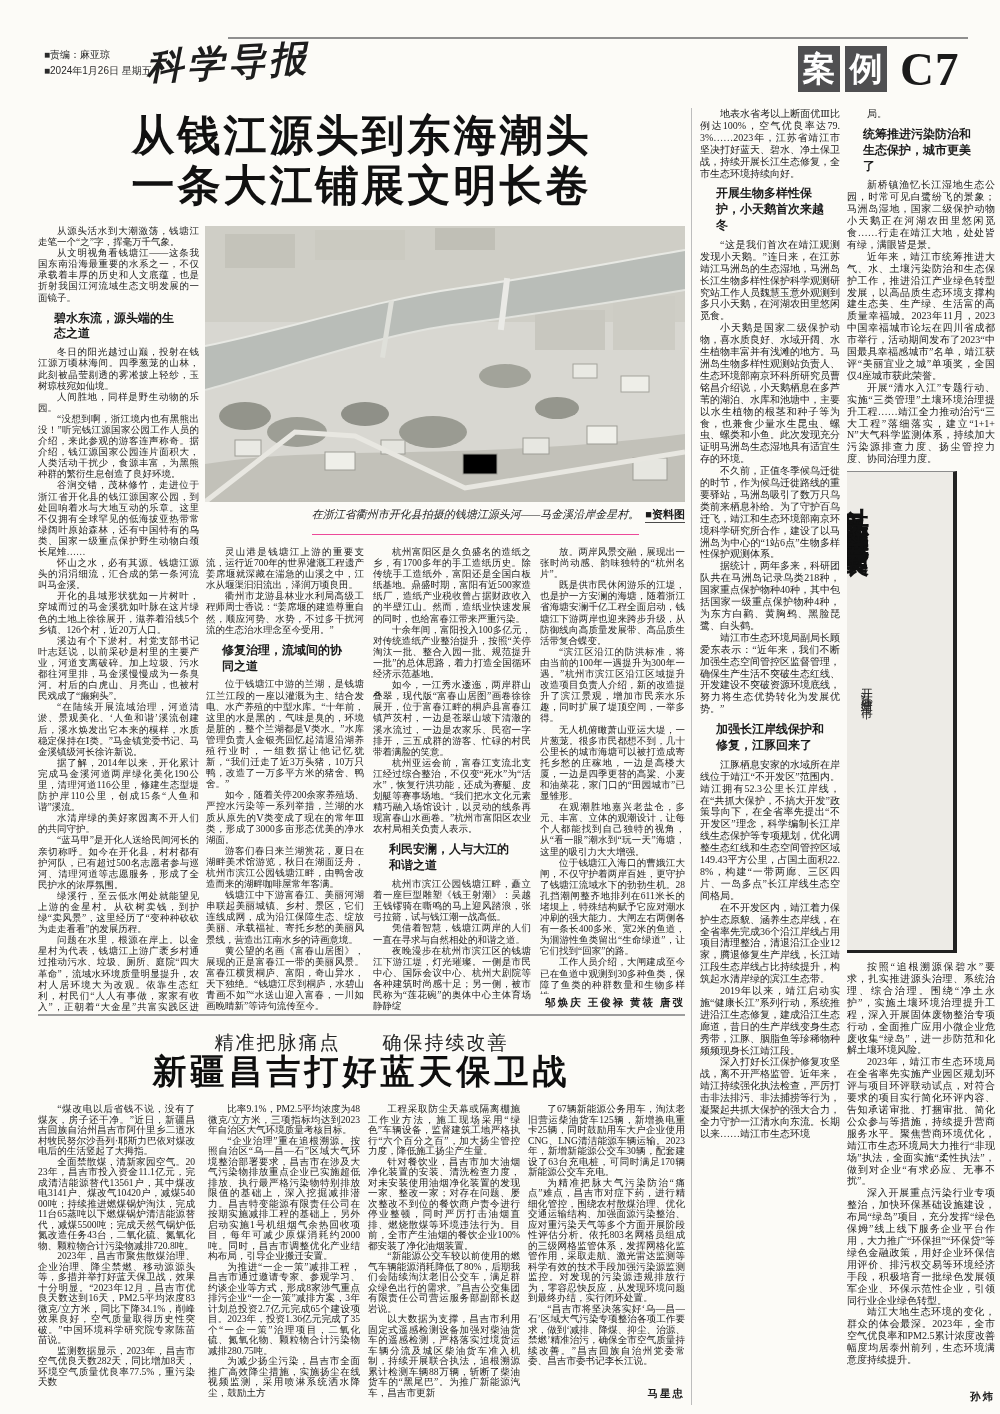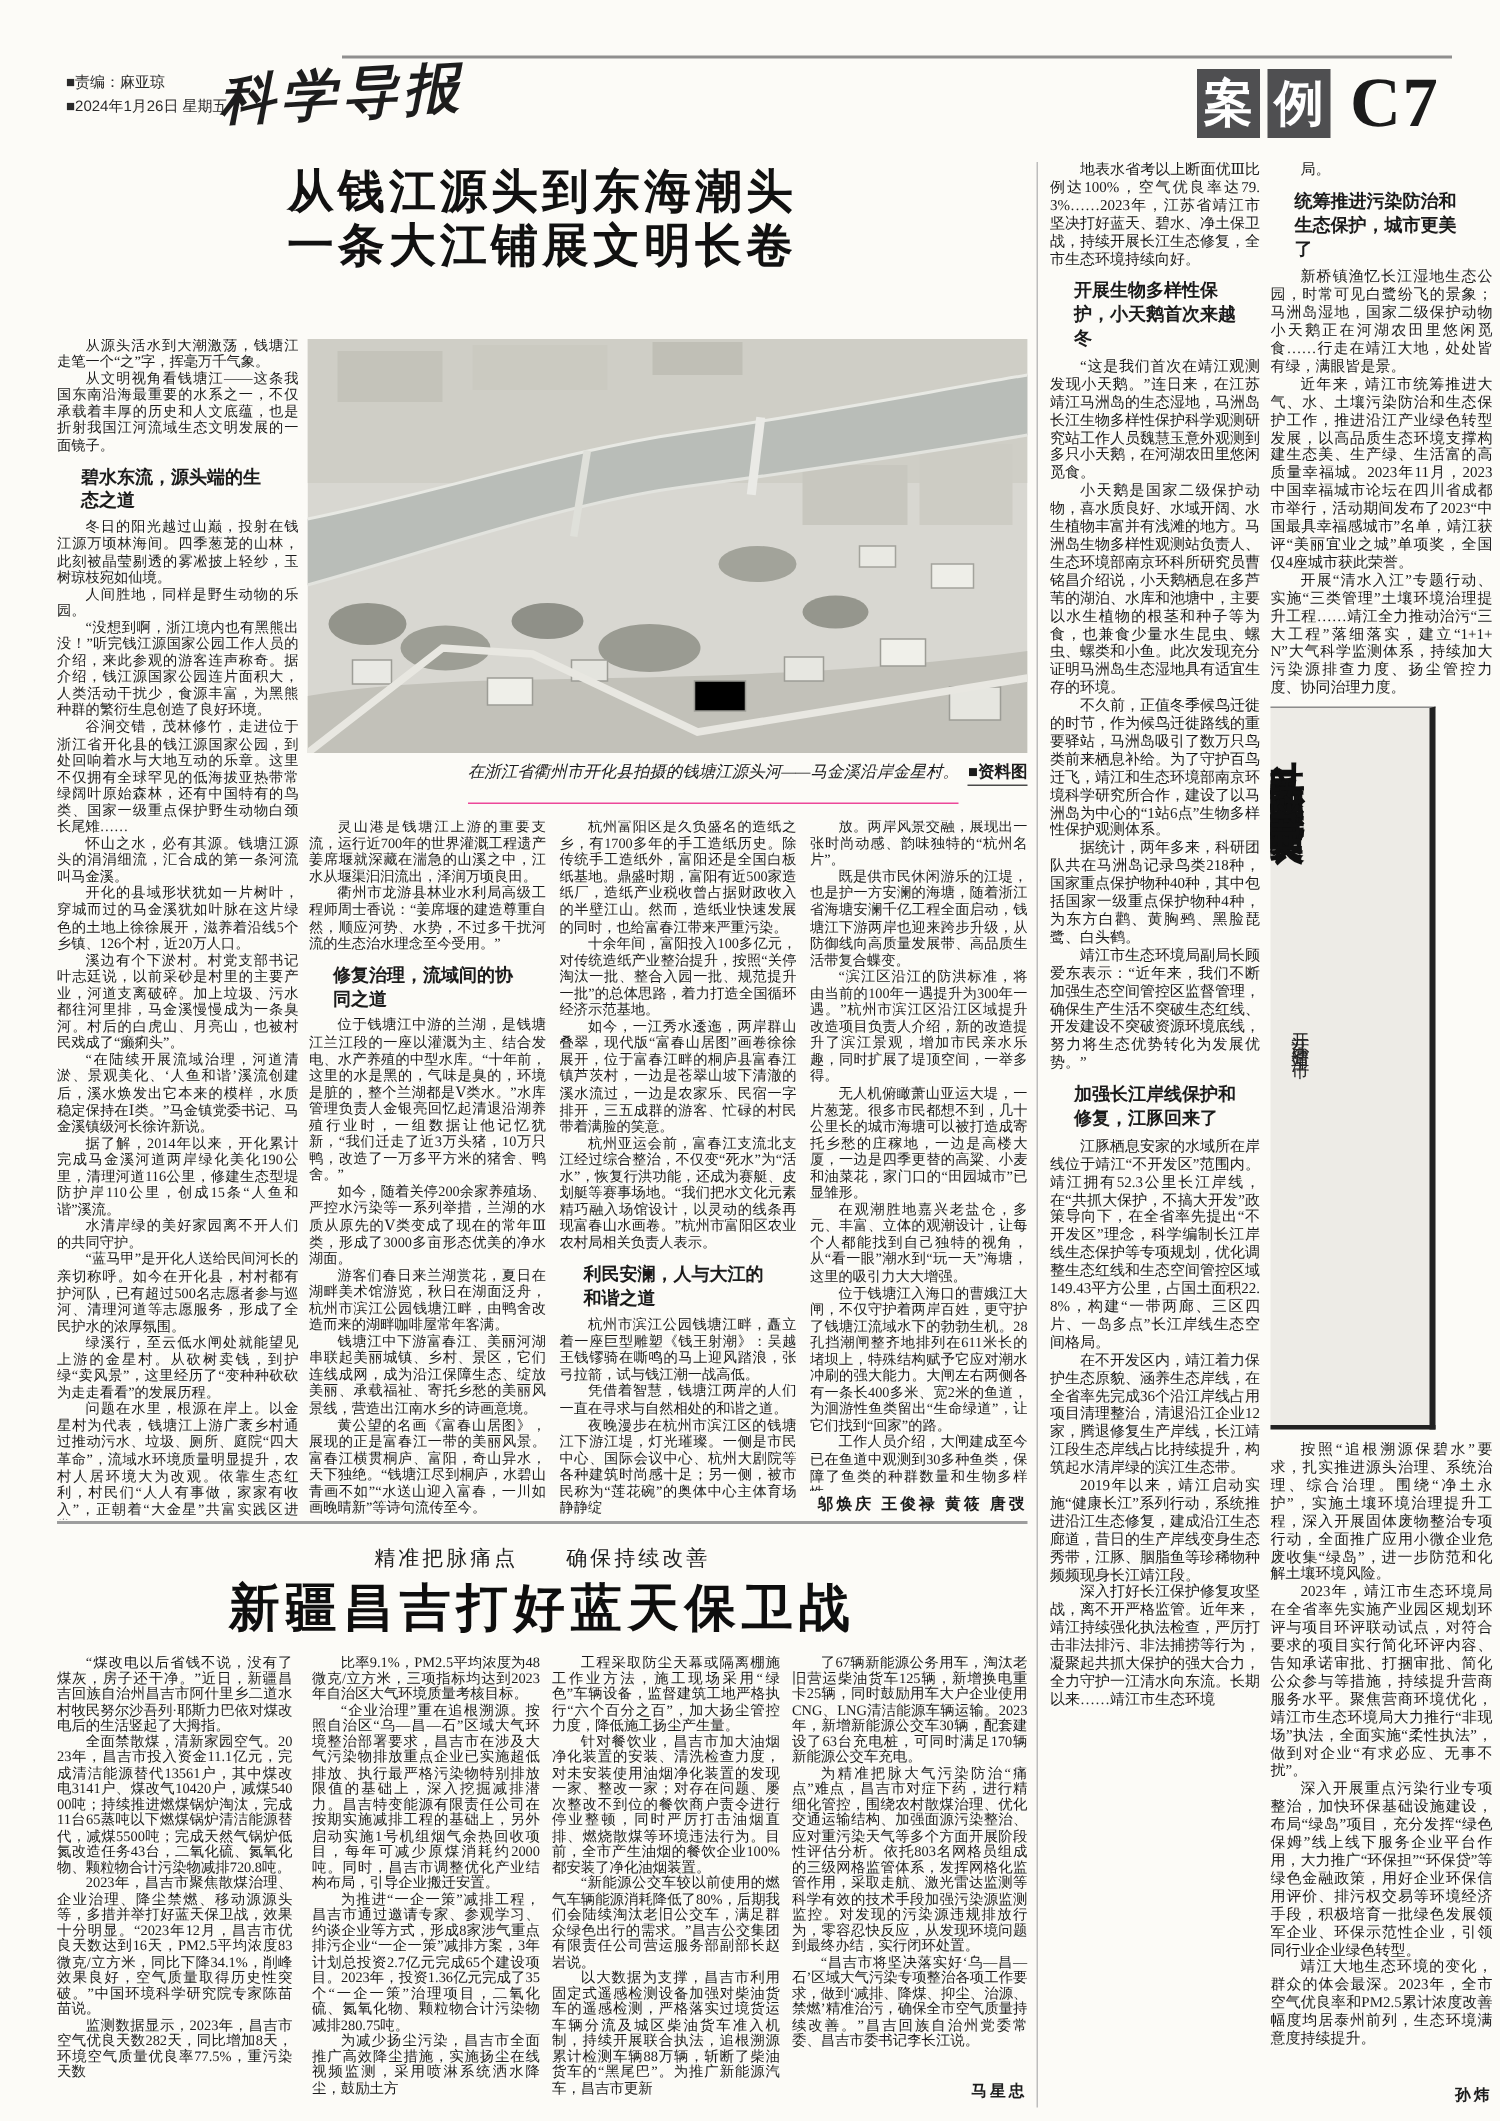--- a/index.html
+++ b/index.html
@@ -12,21 +12,21 @@
   .masthead{left:146px;top:38px;font-size:37px;font-style:italic;font-weight:700;
             letter-spacing:4px;transform:rotate(-3deg);color:#1d1d1d;}
   .badge-wrap{left:798px;top:42px;display:flex;align-items:center;}
   .badge-box{width:42px;height:46px;background:#4f4f51;color:#fff;display:flex;align-items:center;
              justify-content:center;font-size:33px;font-weight:700;margin-right:5px;
              font-family:"Liberation Sans","DejaVu Sans",sans-serif;}
   .pageno{font-size:47px;font-weight:700;margin-left:8px;letter-spacing:1px;}
   
   .main-hl{left:38px;top:110px;width:647px;text-align:center;
            font-family:"Liberation Sans","DejaVu Sans",sans-serif;
-           font-weight:900;font-size:31px;line-height:1.17;letter-spacing:3px;color:#111;}
+           font-weight:900;font-size:43px;line-height:1.17;letter-spacing:3px;color:#111;}
   .photo{left:205px;top:226px;width:480px;height:276px;}
   .photo svg{display:block;width:100%;height:100%;}
   .caption-row{left:205px;top:507px;width:480px;text-align:right;font-size:11px;font-style:italic;}
   .caption-text{border-bottom:1px solid #ec4899;padding-bottom:14px;font-style:italic;}
   .credit{font-style:normal;font-weight:700;margin-left:6px;border-bottom:1px solid #4a4a4a;padding-bottom:2px;}
   
   .col{position:absolute;overflow:hidden;text-align:justify;word-break:break-all;}
   .body-col{font-size:9.5px;line-height:11.1px;}
   .rail-col{font-size:10px;line-height:11.9px;}
   .bot-col{font-size:9.6px;line-height:10.5px;}
@@ -39,21 +39,21 @@
   
   .v-rule{left:691px;top:108px;width:1px;height:1297px;background:#bdbdbd;}
   .mid-rule{left:38px;top:1014px;width:647px;height:2px;background:#9d9d9d;}
   
   .vbox{width:120px;height:482px;margin:6px 0 8px -10px;background:#edebe6;
         border:1px solid #8c8c8c;border-right:4px solid #222;border-bottom:3px solid #222;
         display:flex;flex-direction:row;padding:12px 4px 8px 10px;box-sizing:border-box;}
   .vtitle{writing-mode:vertical-rl;font-weight:700;font-size:29px;letter-spacing:3px;color:#101010;}
   .vkicker{writing-mode:vertical-rl;font-size:12px;letter-spacing:3px;margin-top:195px;color:#222;}
   
-  .cj-kicker{left:38px;top:1030px;width:647px;text-align:center;font-size:14px;letter-spacing:2px;color:#222;}
+  .cj-kicker{left:38px;top:1030px;width:647px;text-align:center;font-size:19px;letter-spacing:2px;color:#222;}
   .cj-hl{left:38px;top:1049px;width:647px;text-align:center;font-weight:700;font-size:34px;letter-spacing:4px;color:#0e0e0e;}
 </style>
 </head>
 <body>
 
 <div class="page">
 
   <div class="abs top-rule"></div>
   <div class="abs hdr-small" style="top:48px;">■责编：麻亚琼</div>
   <div class="abs hdr-small" style="top:64px;">■2024年1月26日 星期五</div>

